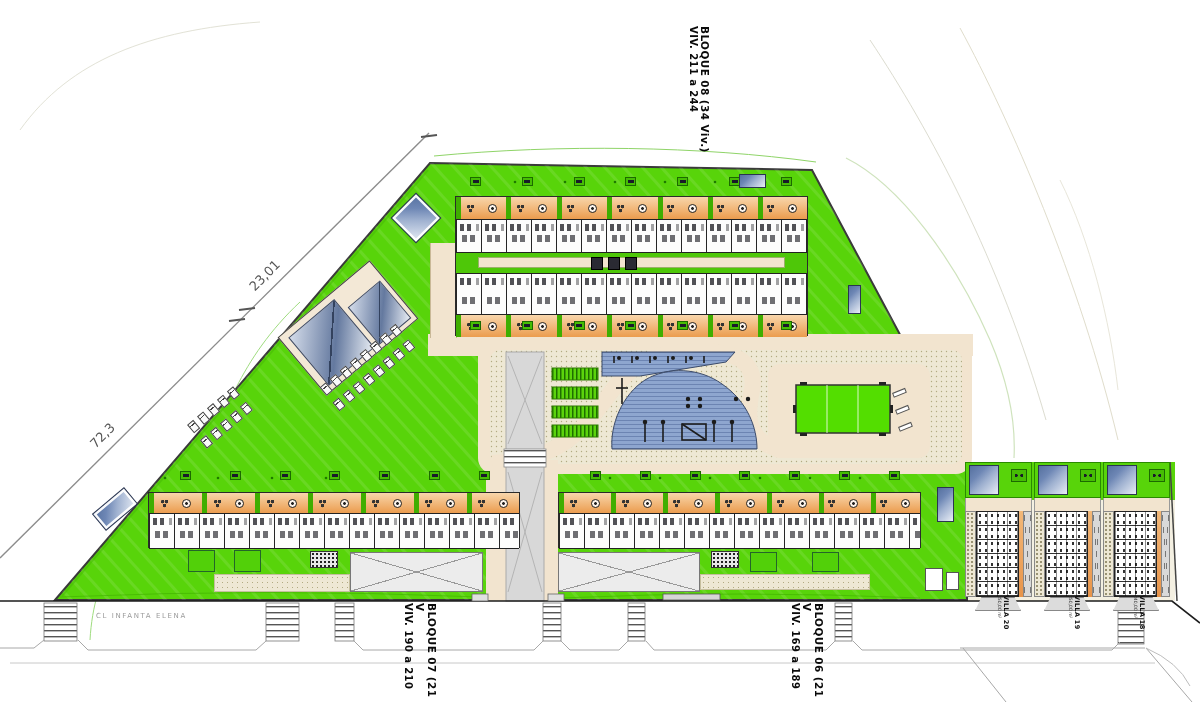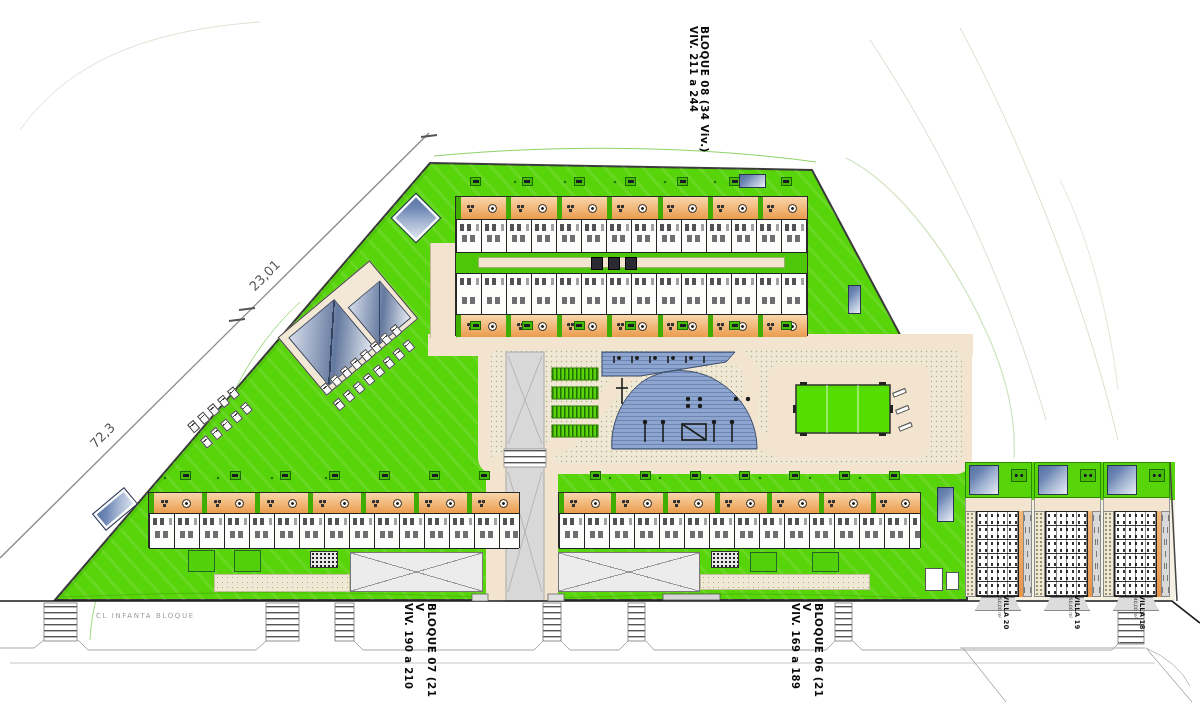--- a/index.html
+++ b/index.html
@@ -684,18 +684,18 @@
   </div>
   <div class="vlabel" style="left:1068px;top:595px;">
     <div class="vname">VILLA 19</div>
     <div class="varea">350,00 m²</div>
   </div>
   <div class="vlabel" style="left:1133px;top:595px;">
     <div class="vname">VILLA 18</div>
     <div class="varea">340,00 m²</div>
   </div>
 
-  <div class="streetname">CL INFANTA BLOQUE</div>
+  <div class="streetname">CL INFANTA ELENA</div>
 
   <div class="dim" style="left:246px;top:268px;">23,01</div>
   <div class="dim" style="left:88px;top:428px;">72,3</div>
 
 </div>
 
 </body></html>

